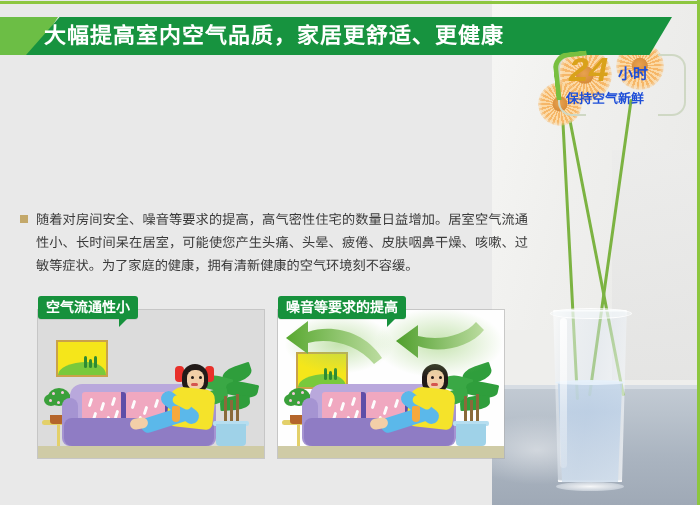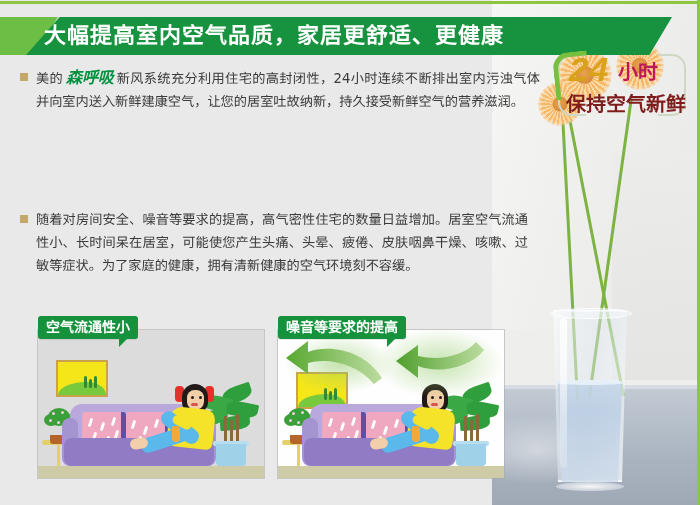--- a/index.html
+++ b/index.html
@@ -165,29 +165,29 @@
     border-left:5px solid #78bf3f;border-top:5px solid #78bf3f;
     border-radius:16px 0 0 0;transform:rotate(-6deg);
   }
   .badge .b24{
     position:absolute;left:12px;top:-3px;
     font-size:35px;font-weight:bold;font-style:italic;color:#d9a21b;
     letter-spacing:-1px;line-height:46px;font-family:Liberation Mono, monospace;
   }
   .badge .bxs{
     position:absolute;left:62px;top:6px;
-    font-size:20px;font-weight:bold;color:#be185d;line-height:32px;font-family:Liberation Mono, monospace;
+    font-size:15px;font-weight:bold;color:#1d4ed8;line-height:32px;
   }
   .badge .bsub{
     position:absolute;left:10px;top:36px;
-    font-size:20px;font-weight:bold;color:#7f1d1d;letter-spacing:0px;
-  }
-
-  
-  .panels{position:absolute;left:0;top:316px;width:540px;height:175px;}
+    font-size:13px;font-weight:bold;color:#1d4ed8;letter-spacing:0px;
+  }
+
+  
+  .panels{position:absolute;left:0;top:296px;width:540px;height:175px;}
   .panel{position:absolute;top:14px;width:226px;height:148px;
     box-shadow:0 0 0 1px rgba(170,170,170,.55);}
   #panelA{left:38px;background:#dcdcdc;}
   #panelB{left:278px;background:#ffffff;}
 
   .cap{
     position:absolute;top:-14px;height:23px;line-height:23px;
     background:#16913c;color:#fff;font-weight:bold;font-size:14px;
     padding:0 8px;border-radius:3px;z-index:6;white-space:nowrap;
     box-shadow:0 1px 0 rgba(0,0,0,.08);
@@ -334,24 +334,20 @@
   </div>
 
   <div class="content">
 
     <div class="banner" id="banner1" style="position:absolute;left:0;top:17px;width:700px;">
       <div class="wedge"></div>
       <div class="bar"></div>
       <div class="txt">大幅提高室内空气品质，家居更舒适、更健康</div>
     </div>
 
-    <div class="para" style="position:absolute;left:0;top:66px;width:540px;">
-      <div class="bullet"></div>
-      <p class="ptext"><span>美的</span><span class="logo">森呼吸</span><span>新风系统充分利用住宅的高封闭性，24小时连续不断排出室内污浊气体并向室内送入新鲜建康空气，让您的居室吐故纳新，持久接受新鲜空气的营养滋润。</span></p>
-    </div>
 
 
     <div class="para" style="position:absolute;left:0;top:208px;width:528px;">
       <div class="bullet"></div>
       <p class="ptext">随着对房间安全、噪音等要求的提高，高气密性住宅的数量日益增加。居室空气流通性小、长时间呆在居室，可能使您产生头痛、头晕、疲倦、皮肤咽鼻干燥、咳嗽、过敏等症状。为了家庭的健康，拥有清新健康的空气环境刻不容缓。</p>
     </div>
 
     <div class="panels">
 
       <div class="panel" id="panelA">

